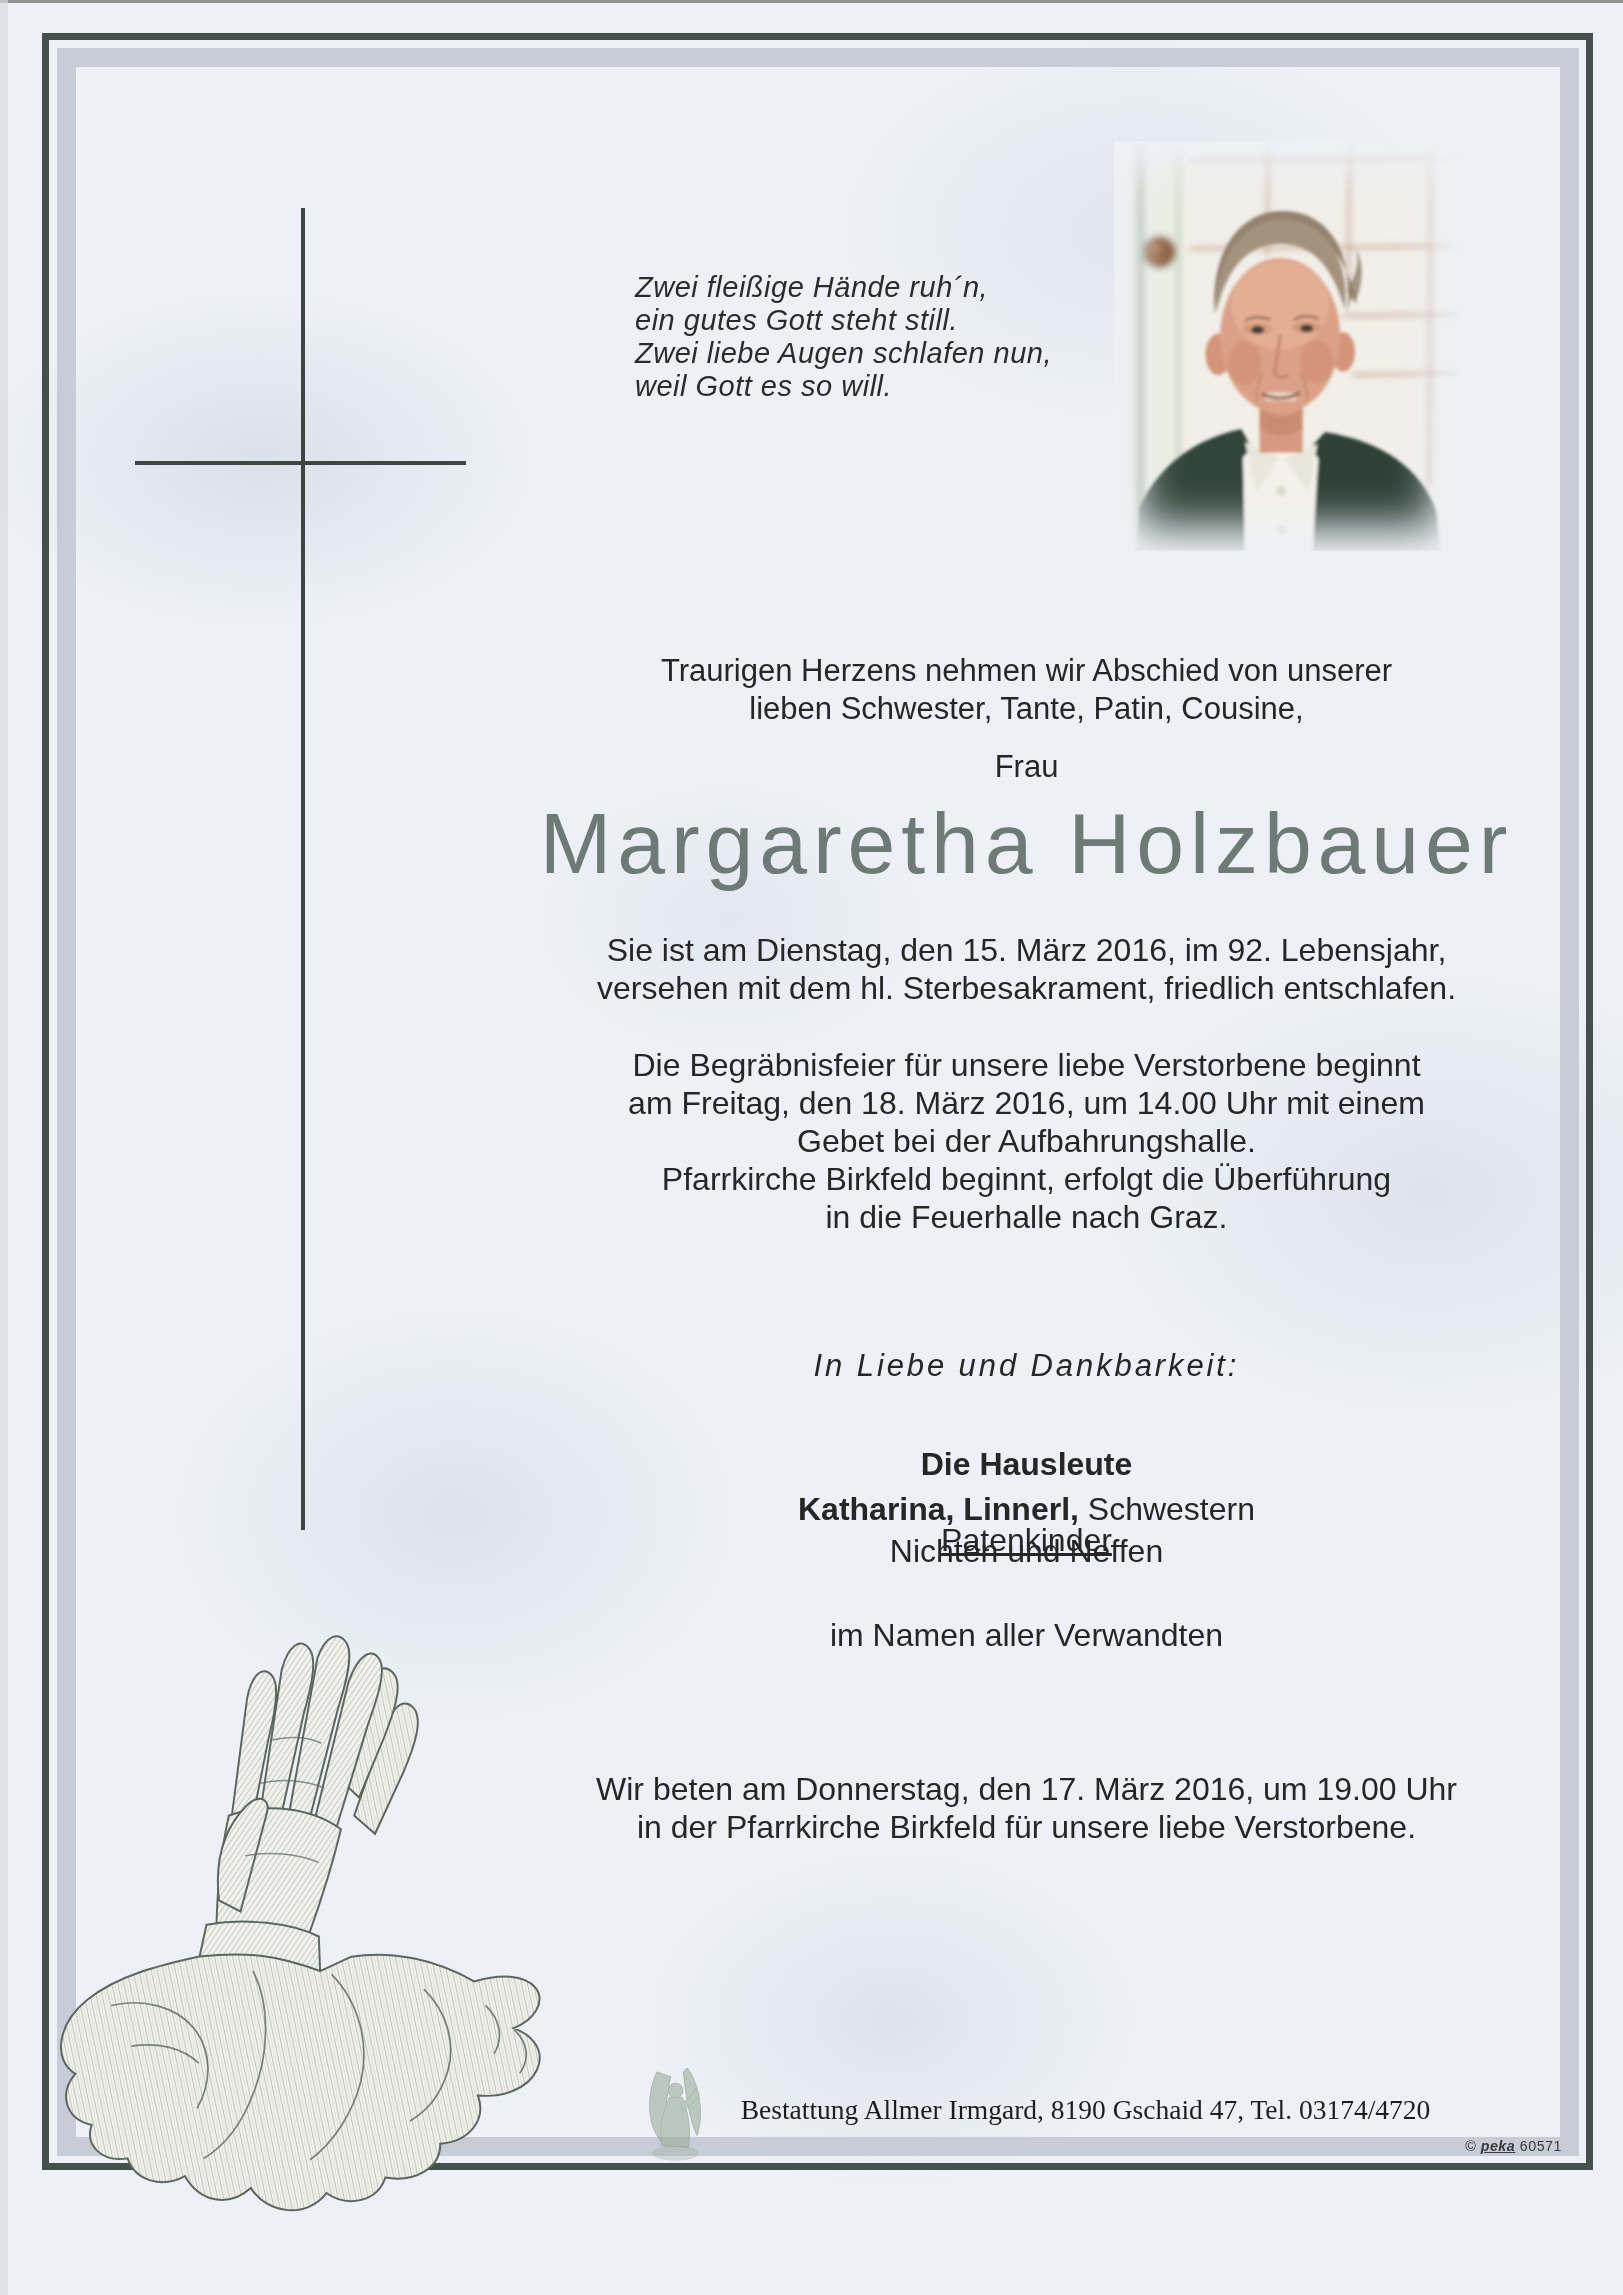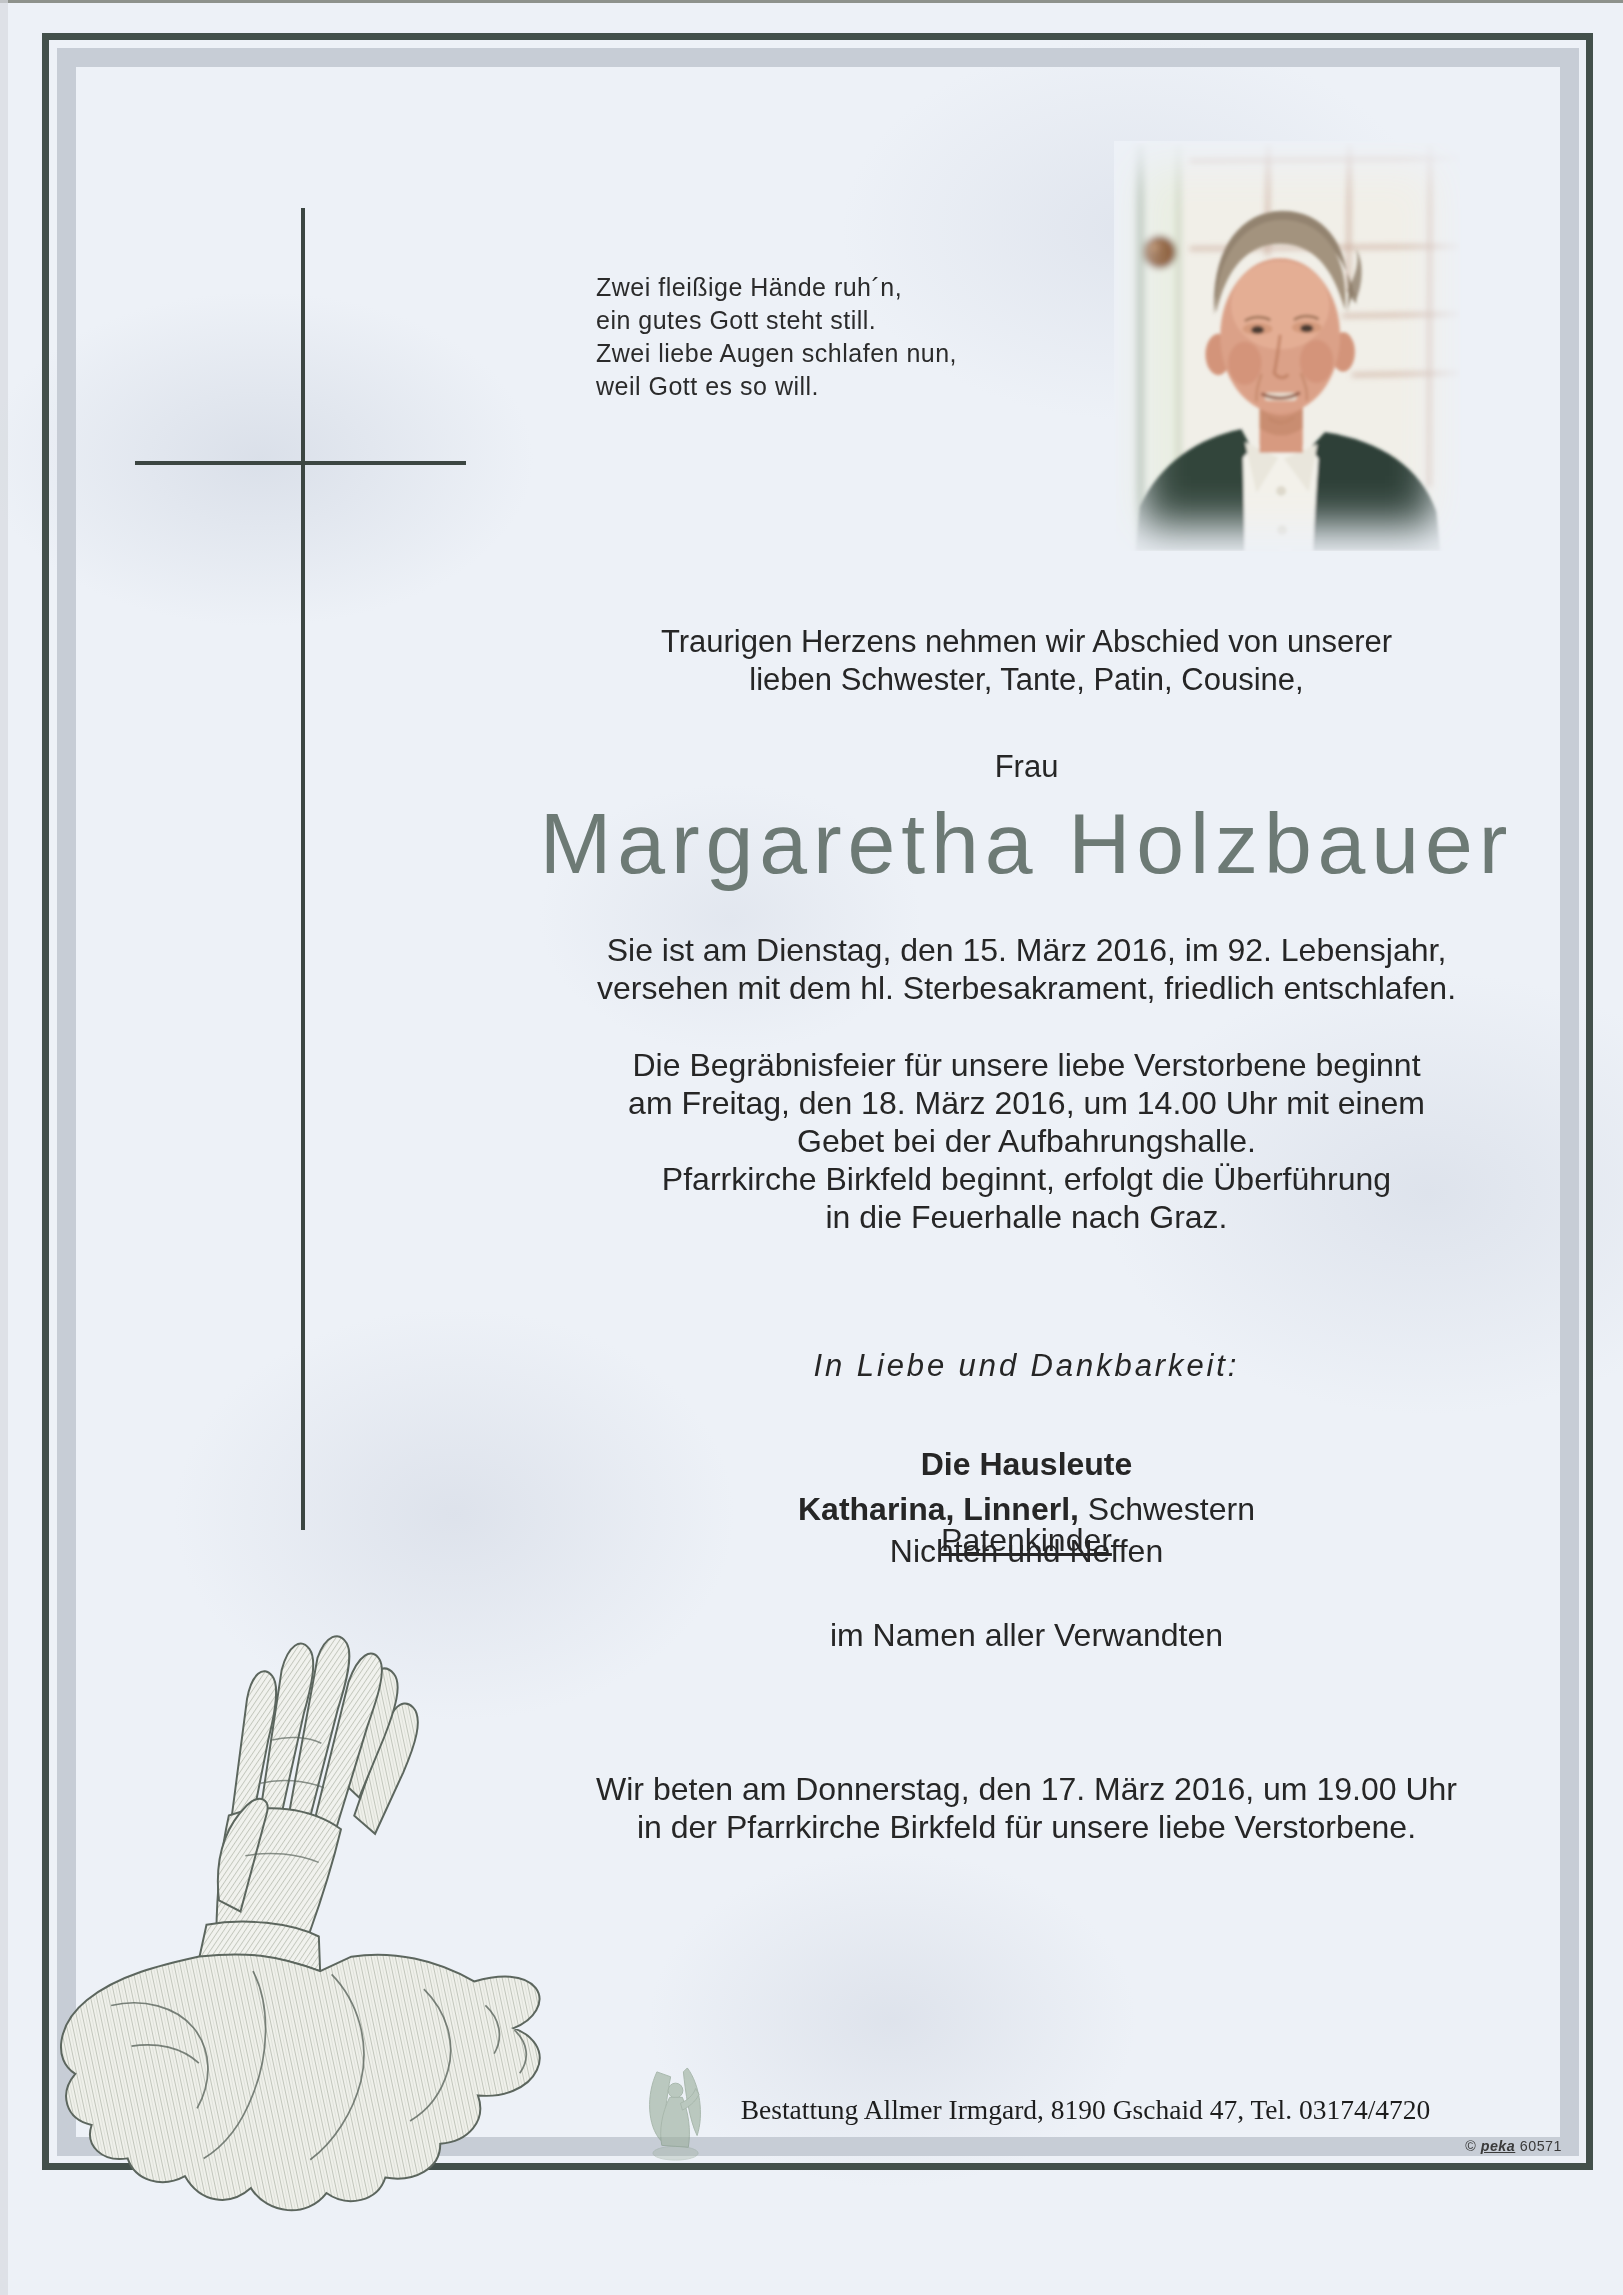--- a/index.html
+++ b/index.html
@@ -24,34 +24,34 @@
   }
   .frame-gray{
     position:absolute; left:57px; top:48px; width:1522px; height:2108px;
     border:19.7px solid #c7cdd6; box-sizing:border-box; z-index:1;
   }
 
   .cross-v{position:absolute; left:301px; top:208px; width:4.4px; height:1322px; background:#3c4642; z-index:3;}
   .cross-h{position:absolute; left:135px; top:461px; width:331px; height:4.4px; background:#3c4642; z-index:3;}
 
   .poem{
-    position:absolute; left:596px; top:271px; z-index:4;
-    font-size:25px; line-height:33px; color:#2b2b2b; letter-spacing:0.5px;
+    position:absolute; left:635px; top:271px; z-index:4;
+    font-size:29px; line-height:33px; font-style:italic; color:#2b2b2b; letter-spacing:0.5px;
   }
 
   .photo{position:absolute; left:1116px; top:143px; width:344px; height:408px; z-index:4;}
   .photo svg{display:block;width:100%;height:100%;}
   .photo-fade{
     position:absolute; inset:-2px; pointer-events:none;
     box-shadow: inset 0 0 42px 27px #edf1f7;
   }
 
   .main-col{position:absolute; left:491px; top:0; width:1071px; text-align:center; color:#262626; z-index:4;}
   .blk{position:absolute; left:0; width:100%;}
-  .intro{top:623px; font-size:31px; line-height:38px;}
+  .intro{top:652px; font-size:31px; line-height:38px;}
   .frau{top:749px; font-size:31px;}
   .deceased{top:790px; font-size:86px; line-height:1.25; color:#6d7a75; letter-spacing:5.9px; white-space:nowrap;}
   .para{font-size:32px; line-height:38px;}
   .p-death{top:931px;}
   .p-funeral{top:1046px;}
   .liebe{top:1348px; font-size:31px; font-style:italic; letter-spacing:2.9px;text-align:center;}
   .fam{font-size:32px;margin-top:44px;}
   .f1{top:1402px; font-weight:bold;}
   .f2{top:1447px;}
   .f2 .b{font-weight:bold;}

